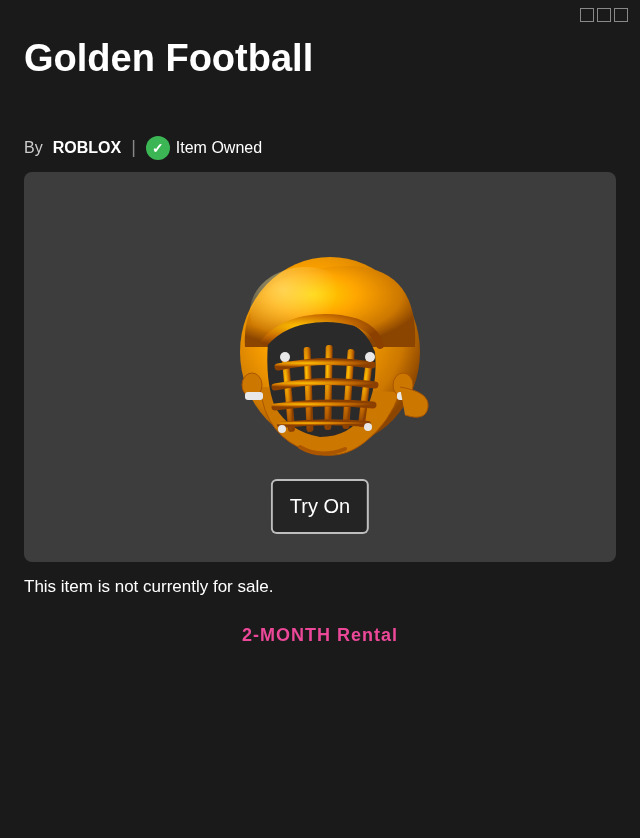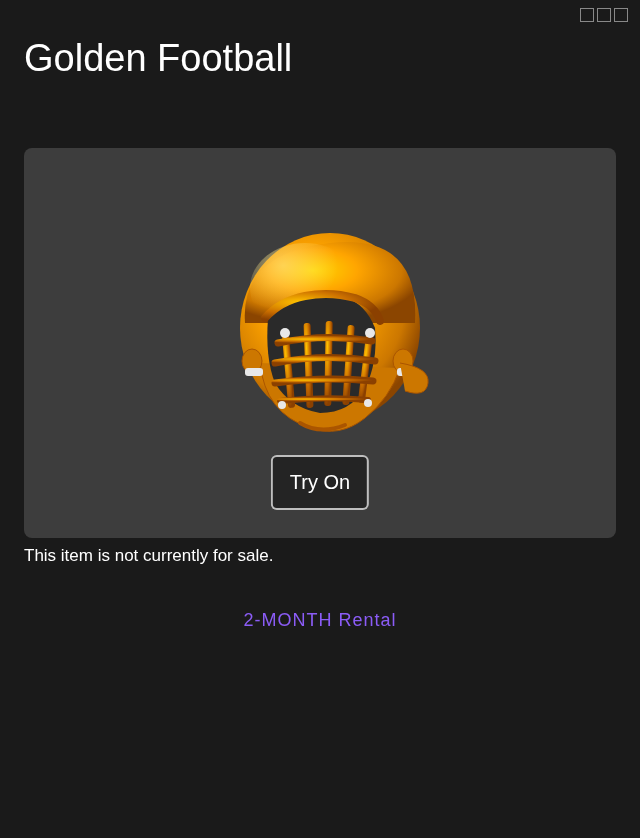--- a/index.html
+++ b/index.html
@@ -24,21 +24,21 @@
       padding: 8px 12px;
       gap: 4px;
     }
 
     .header-section {
       padding: 8px 24px 12px 24px;
     }
 
     .item-title {
       font-size: 38px;
-      font-weight: 400;
+      font-weight: 700;
       line-height: 1.1;
       color: #ffffff;
       margin-bottom: 14px;
     }
 
     .item-meta {
       display: flex;
       align-items: center;
       gap: 10px;
       font-size: 16px;
@@ -128,21 +128,21 @@
       border-radius: 6px;
       background: rgba(0,0,0,0.4);
       color: #ffffff;
       font-size: 20px;
       font-weight: 500;
       cursor: pointer;
       backdrop-filter: blur(4px);
     }
 
     .sale-info {
-      padding: 8px 24px 12px 24px;
+      padding: 15px 24px 12px 24px;
     }
 
     .sale-text {
       font-size: 17px;
       color: #ffffff;
     }
 
     .action-section {
       padding: 8px 24px 12px 24px;
     }
@@ -155,24 +155,24 @@
       border-radius: 8px;
       color: #a8d4b0;
       font-size: 24px;
       font-weight: 600;
       cursor: pointer;
       letter-spacing: 0.5px;
     }
 
     .rental-label {
       text-align: center;
-      margin-top: 24px;
+      margin-top: 8px;
       font-size: 18px;
-      font-weight: 400;
-      color: #8b5cf6;
+      font-weight: 700;
+      color: #ec4899;
       letter-spacing: 1px;
     }
 
     .window-controls {
       display: flex;
       gap: 3px;
     }
 
     .win-ctrl {
       width: 14px;
@@ -189,20 +189,29 @@
     <div class="win-ctrl"></div>
     <div class="win-ctrl"></div>
   </div>
 </div>
 
 <div class="header-section">
   <h1 class="item-title">
     <span>Golden Football</span><br>
     <br>
   </h1>
+  <div class="item-meta">
+    <span class="by-label">By</span>
+    <span class="brand-name">ROBLOX</span>
+    <span class="meta-divider">|</span>
+    <div class="owned-badge">
+      <div class="check-circle"></div>
+      <span class="owned-text">Item Owned</span>
+    </div>
+  </div>
 </div>
 
 <div class="preview-container">
 
   <div class="helmet-visual">
     <svg class="helmet-svg" viewBox="0 0 260 260" xmlns="http://www.w3.org/2000/svg">
 
       <defs>
         <radialGradient id="helmetGrad" cx="40%" cy="35%" r="65%">
           <stop offset="0%" stop-color="#FFD700"></stop>

